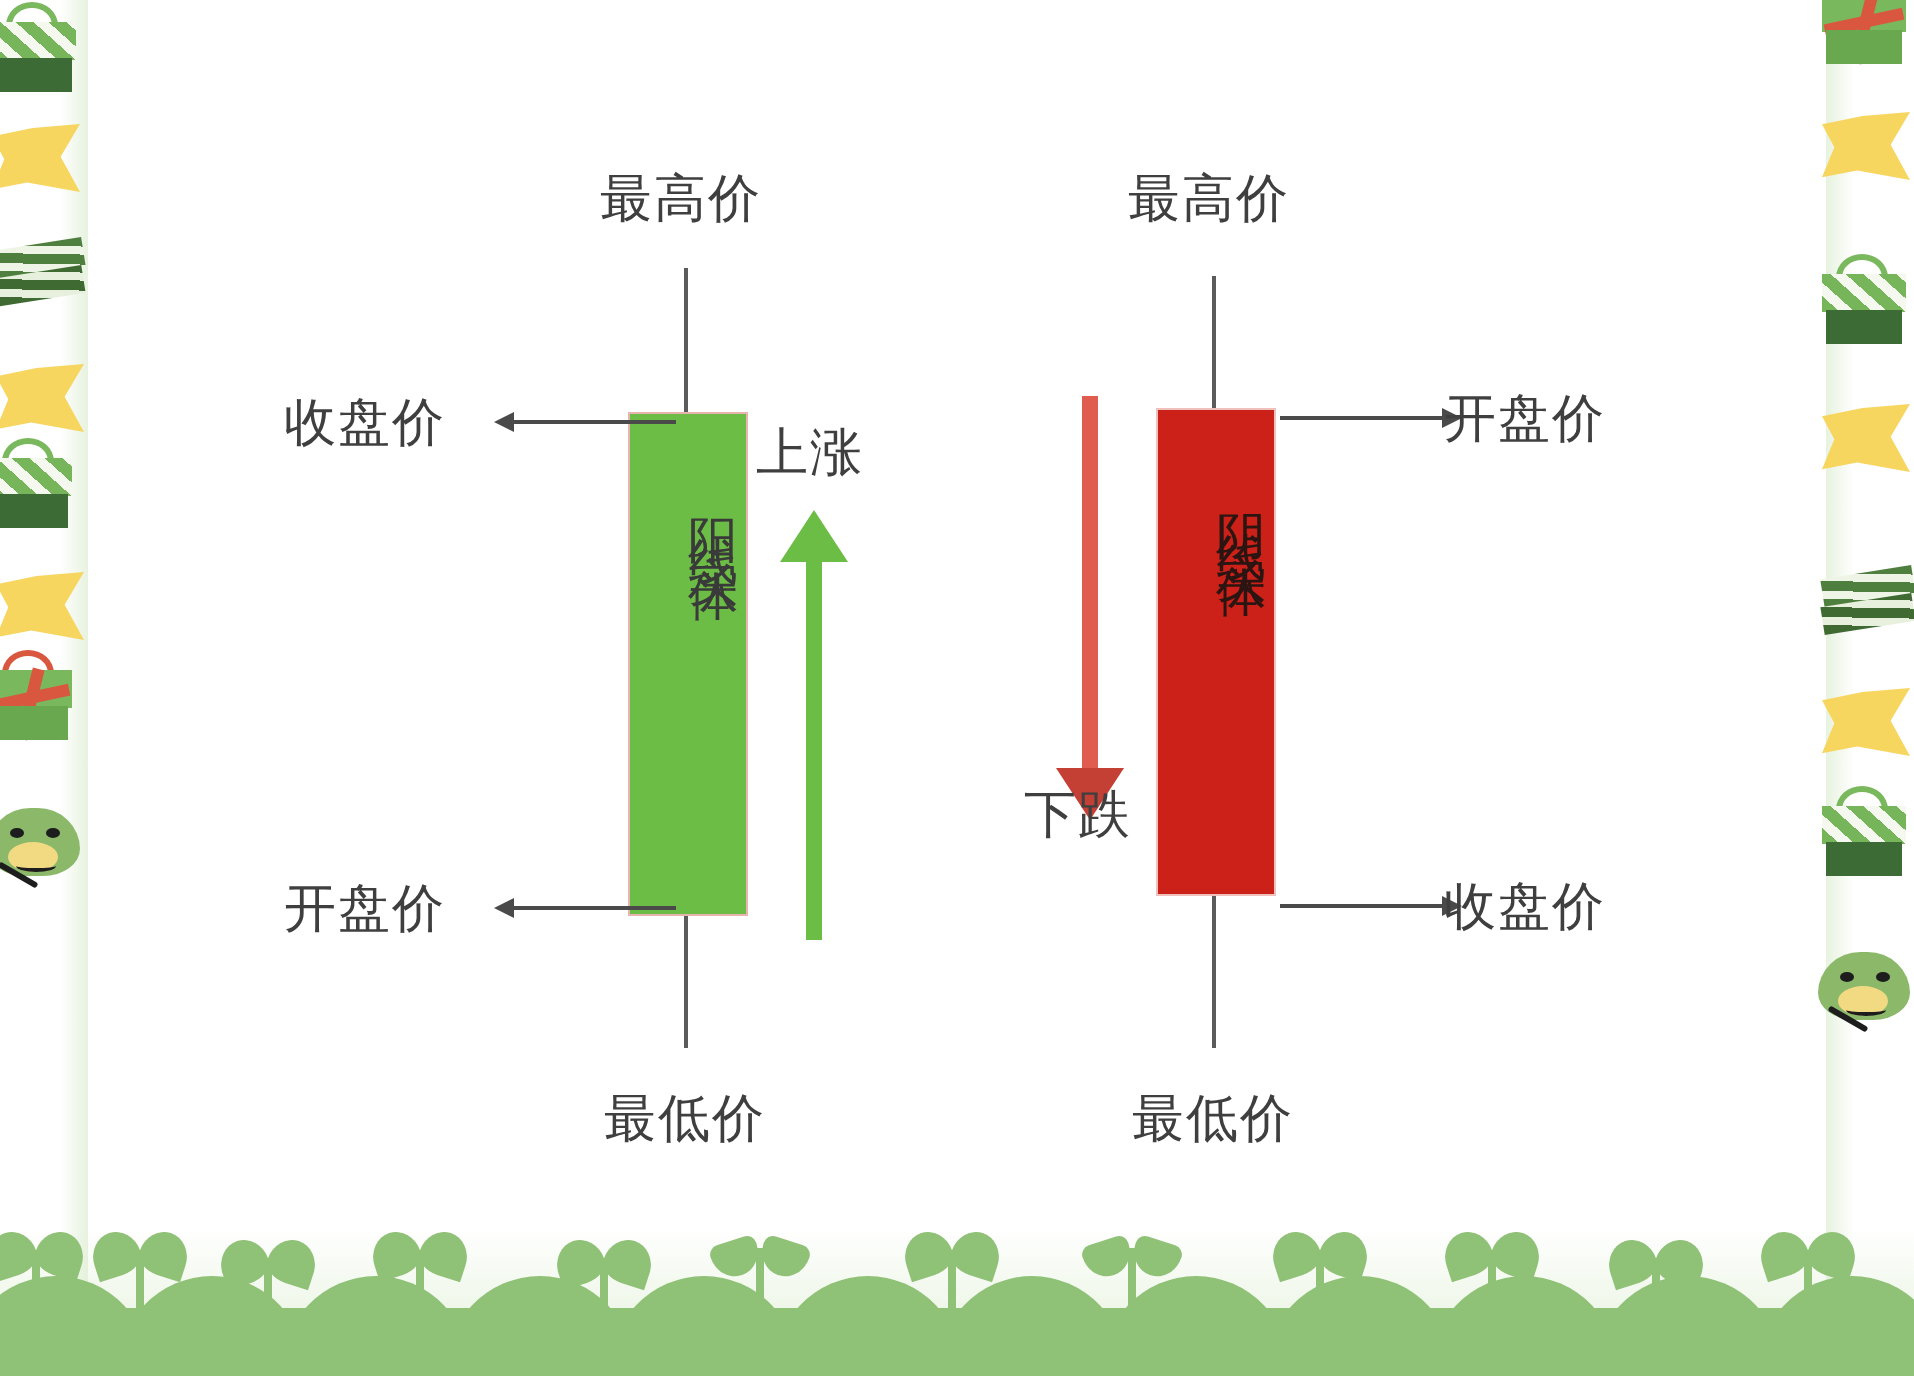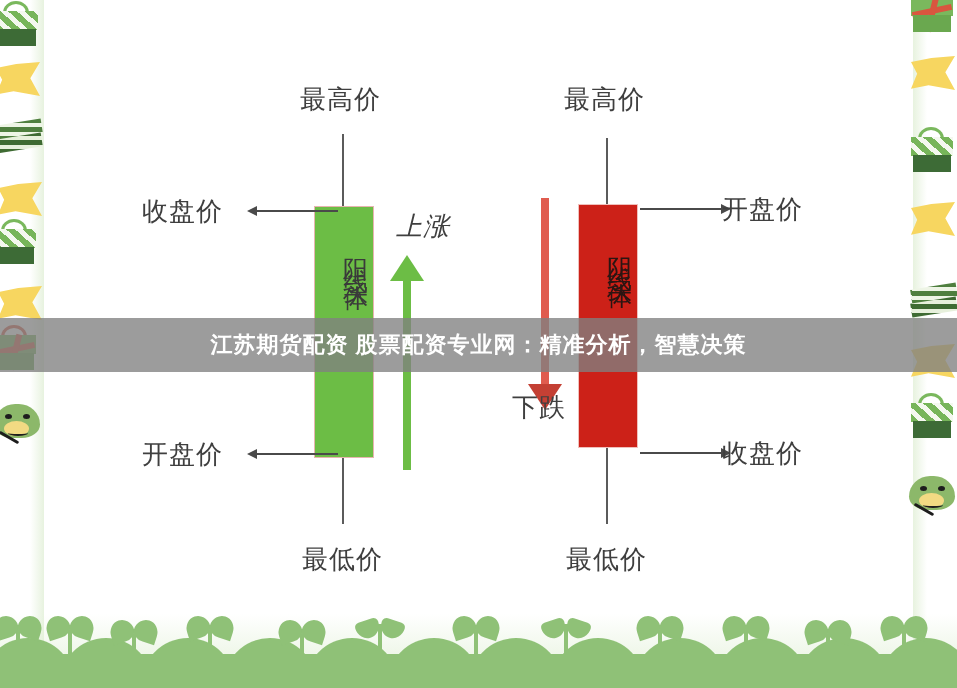--- a/index.html
+++ b/index.html
@@ -433,21 +433,21 @@
       <span class="tip"></span>
     </div>
   <div class="label" style="left:142px; top:437px;">开盘价</div>
 
   <div class="label" style="left:302px; top:542px;">最低价</div>
 
   <div class="trend-arrow arrow-up" style="left:390px; top:255px; height:215px;">
     <div class="head"></div>
       <div class="shaft"></div>
   </div>
-  <div class="label" style="left:396px; top:209px;font-style:italic;">上涨</div>
+  <div class="label" style="left:378px; top:209px;">上涨</div>
 
   <div class="wick" style="left:606px; top:138px; height:386px;"></div>
   <div class="body-down" style="left:578px; top:204px; width:58px; height:242px;">
     <div class="vlabel">阴线实体</div>
   </div>
 
   <div class="label" style="left:564px; top:82px;">最高价</div>
 
   <div class="conn to-right" style="left:640px; top:208px; width:82px;">
       <span class="tip"></span>
@@ -538,17 +538,14 @@
         <div class="leaf r"></div>
         <div class="stem"></div>
     </div>
     <div class="sprout" style="left:880px;">
       <div class="leaf l"></div>
         <div class="leaf r"></div>
         <div class="stem"></div>
     </div>
   </div>
 
-  <div class="banner">
-    <span class="banner-text">江苏期货配资 股票配资专业网：精准分析，智慧决策</span>
-  </div>
 
 </div>
 
 </body></html>

